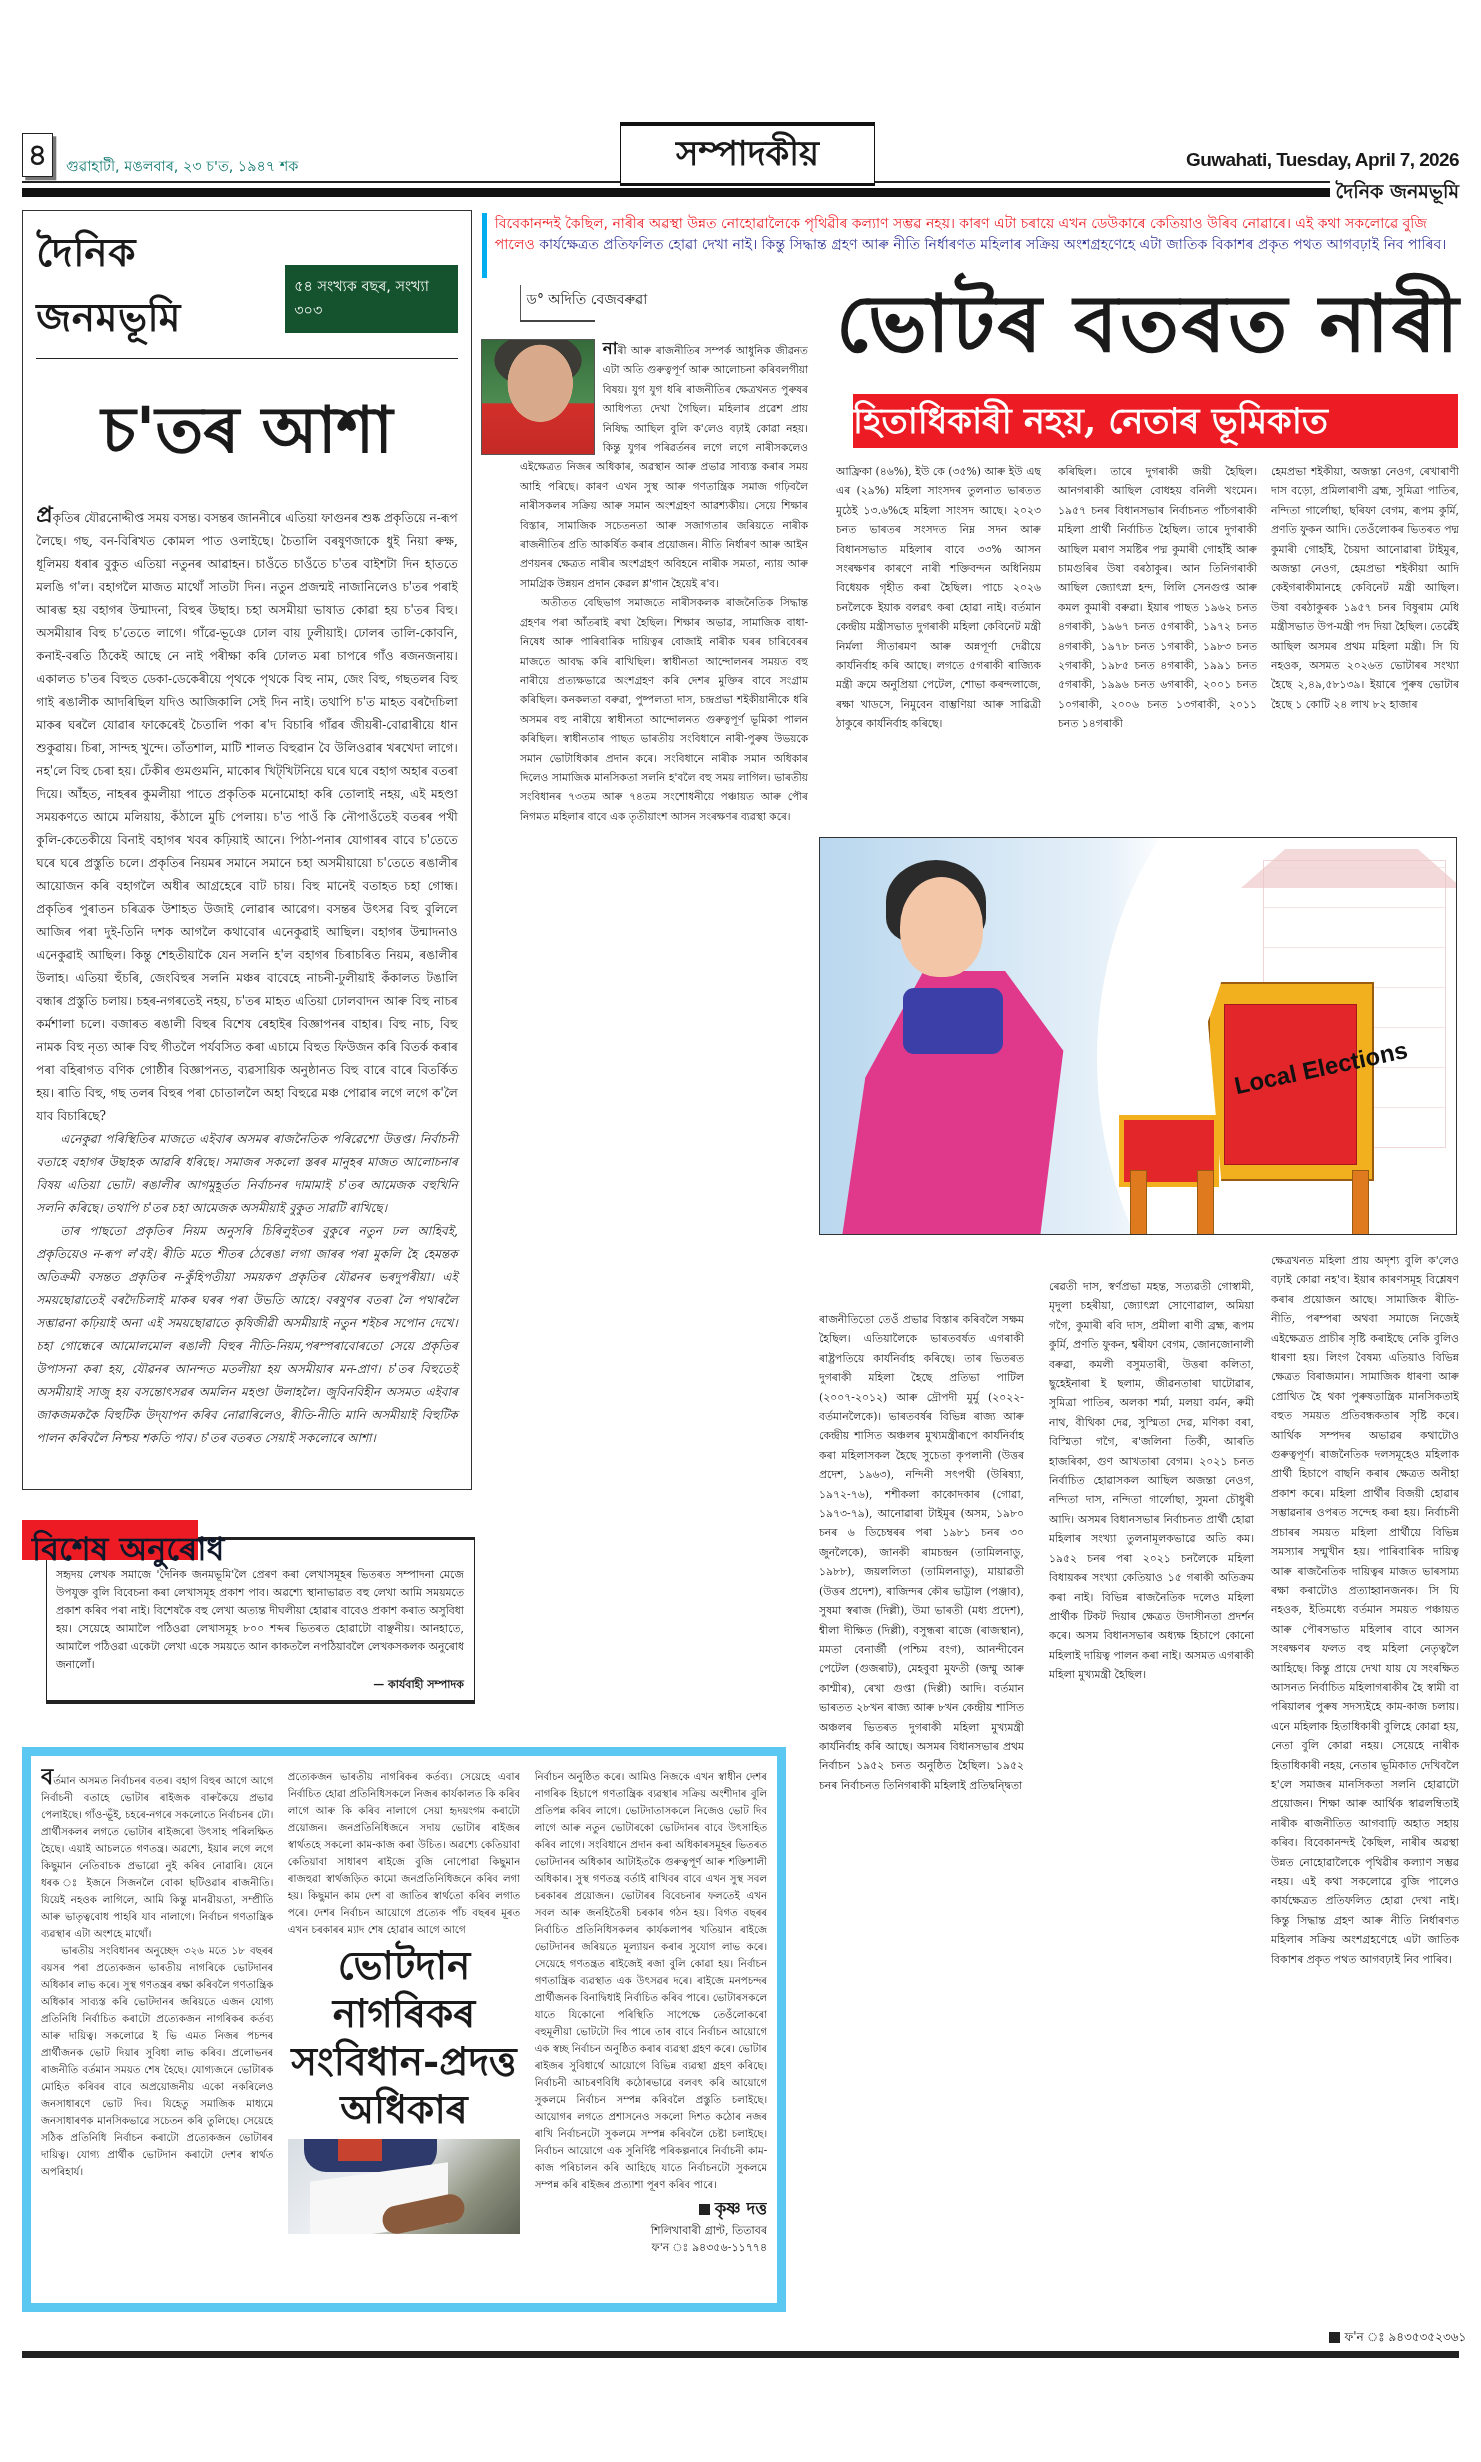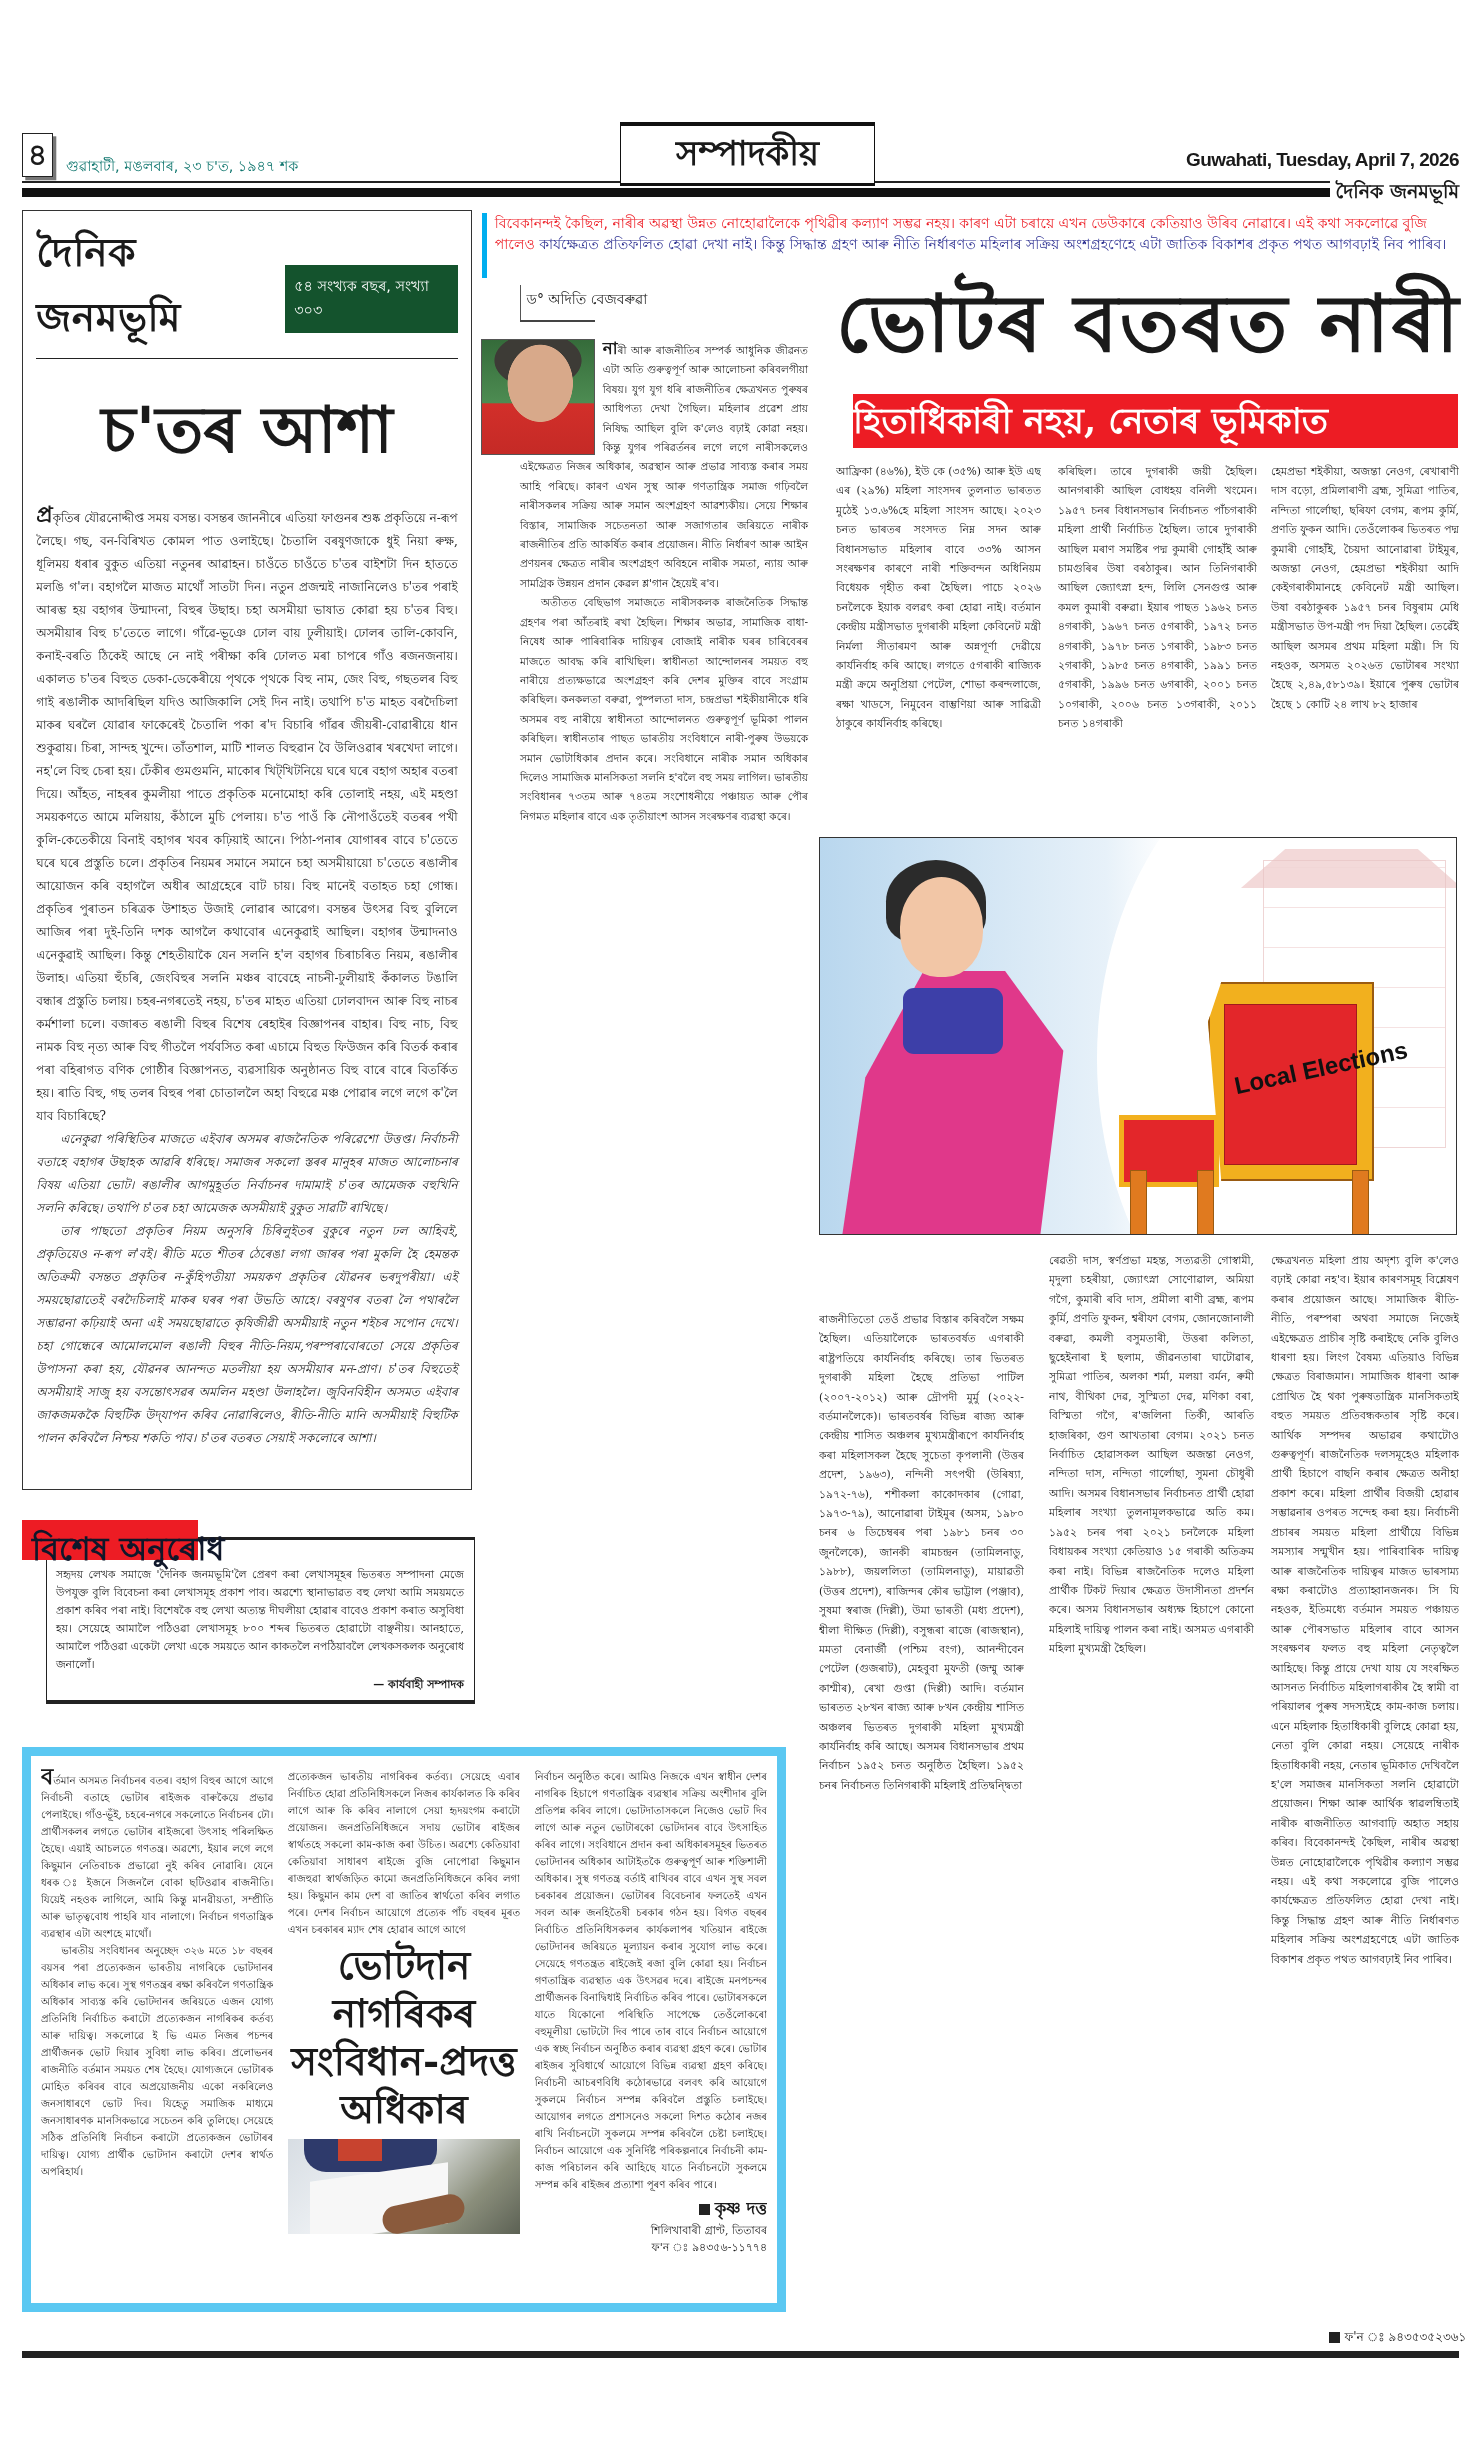--- a/index.html
+++ b/index.html
@@ -98,21 +98,21 @@
     clip-path: polygon(35% 0, 70% 0, 95% 30%, 85% 100%, 0 100%, 10% 40%); }
   .illustration .blouse { position: absolute; left: 83px; top: 150px; width: 100px; height: 66px; background: #3d3fa8; border-radius: 11px; }
   .illustration .chair-back { position: absolute; left: 388px; top: 144px; width: 166px; height: 199px; background: #f2b01e; border: 2.2px solid #9a5b12;
     clip-path: polygon(8% 0, 100% 0, 100% 100%, 8% 100%, 0 20%); }
   .illustration .chair-red { position: absolute; left: 404px; top: 166px; width: 133px; height: 161px; background: #e3262a; border: 1.7px solid #a21a1d; }
   .illustration .chair-seat { position: absolute; left: 299px; top: 277px; width: 100px; height: 72px; background: #e3262a; border: 5.5px solid #f2b01e; }
   .illustration .chair-leg { position: absolute; top: 332px; width: 16.6px; height: 65px; background: #e07a1f; border: 1.7px solid #9a5b12; }
   .illustration .chair-label { position: absolute; left: 413px; top: 216px; transform: rotate(-12deg); font: bold 24px/28px "Liberation Sans", sans-serif; color: #111; text-align: center; }
 
   .bc4 { left: 819px; top: 1310px; width: 205px; height: 1069px; overflow: hidden; }
-  .bc5 { left: 1049px; top: 1251px; width: 205px; height: 1069px; overflow: hidden; }
+  .bc5 { left: 1049px; top: 1277px; width: 205px; height: 1069px; overflow: hidden; }
   .bc6 { left: 1271px; top: 1251px; width: 188px; height: 1080px; overflow: hidden; }
 
   .feature-phone { position: absolute; left: 1329px; top: 2328px; font: 12px "DejaVu Serif", serif; }
   .bottom-rule-1 { position: absolute; left: 22px; top: 2351px; width: 1437px; height: 6.6px; background: #222; }
 </style>
 </head>
 <body>
 
 <div class="masthead">
   <div class="page-num">৪</div>

